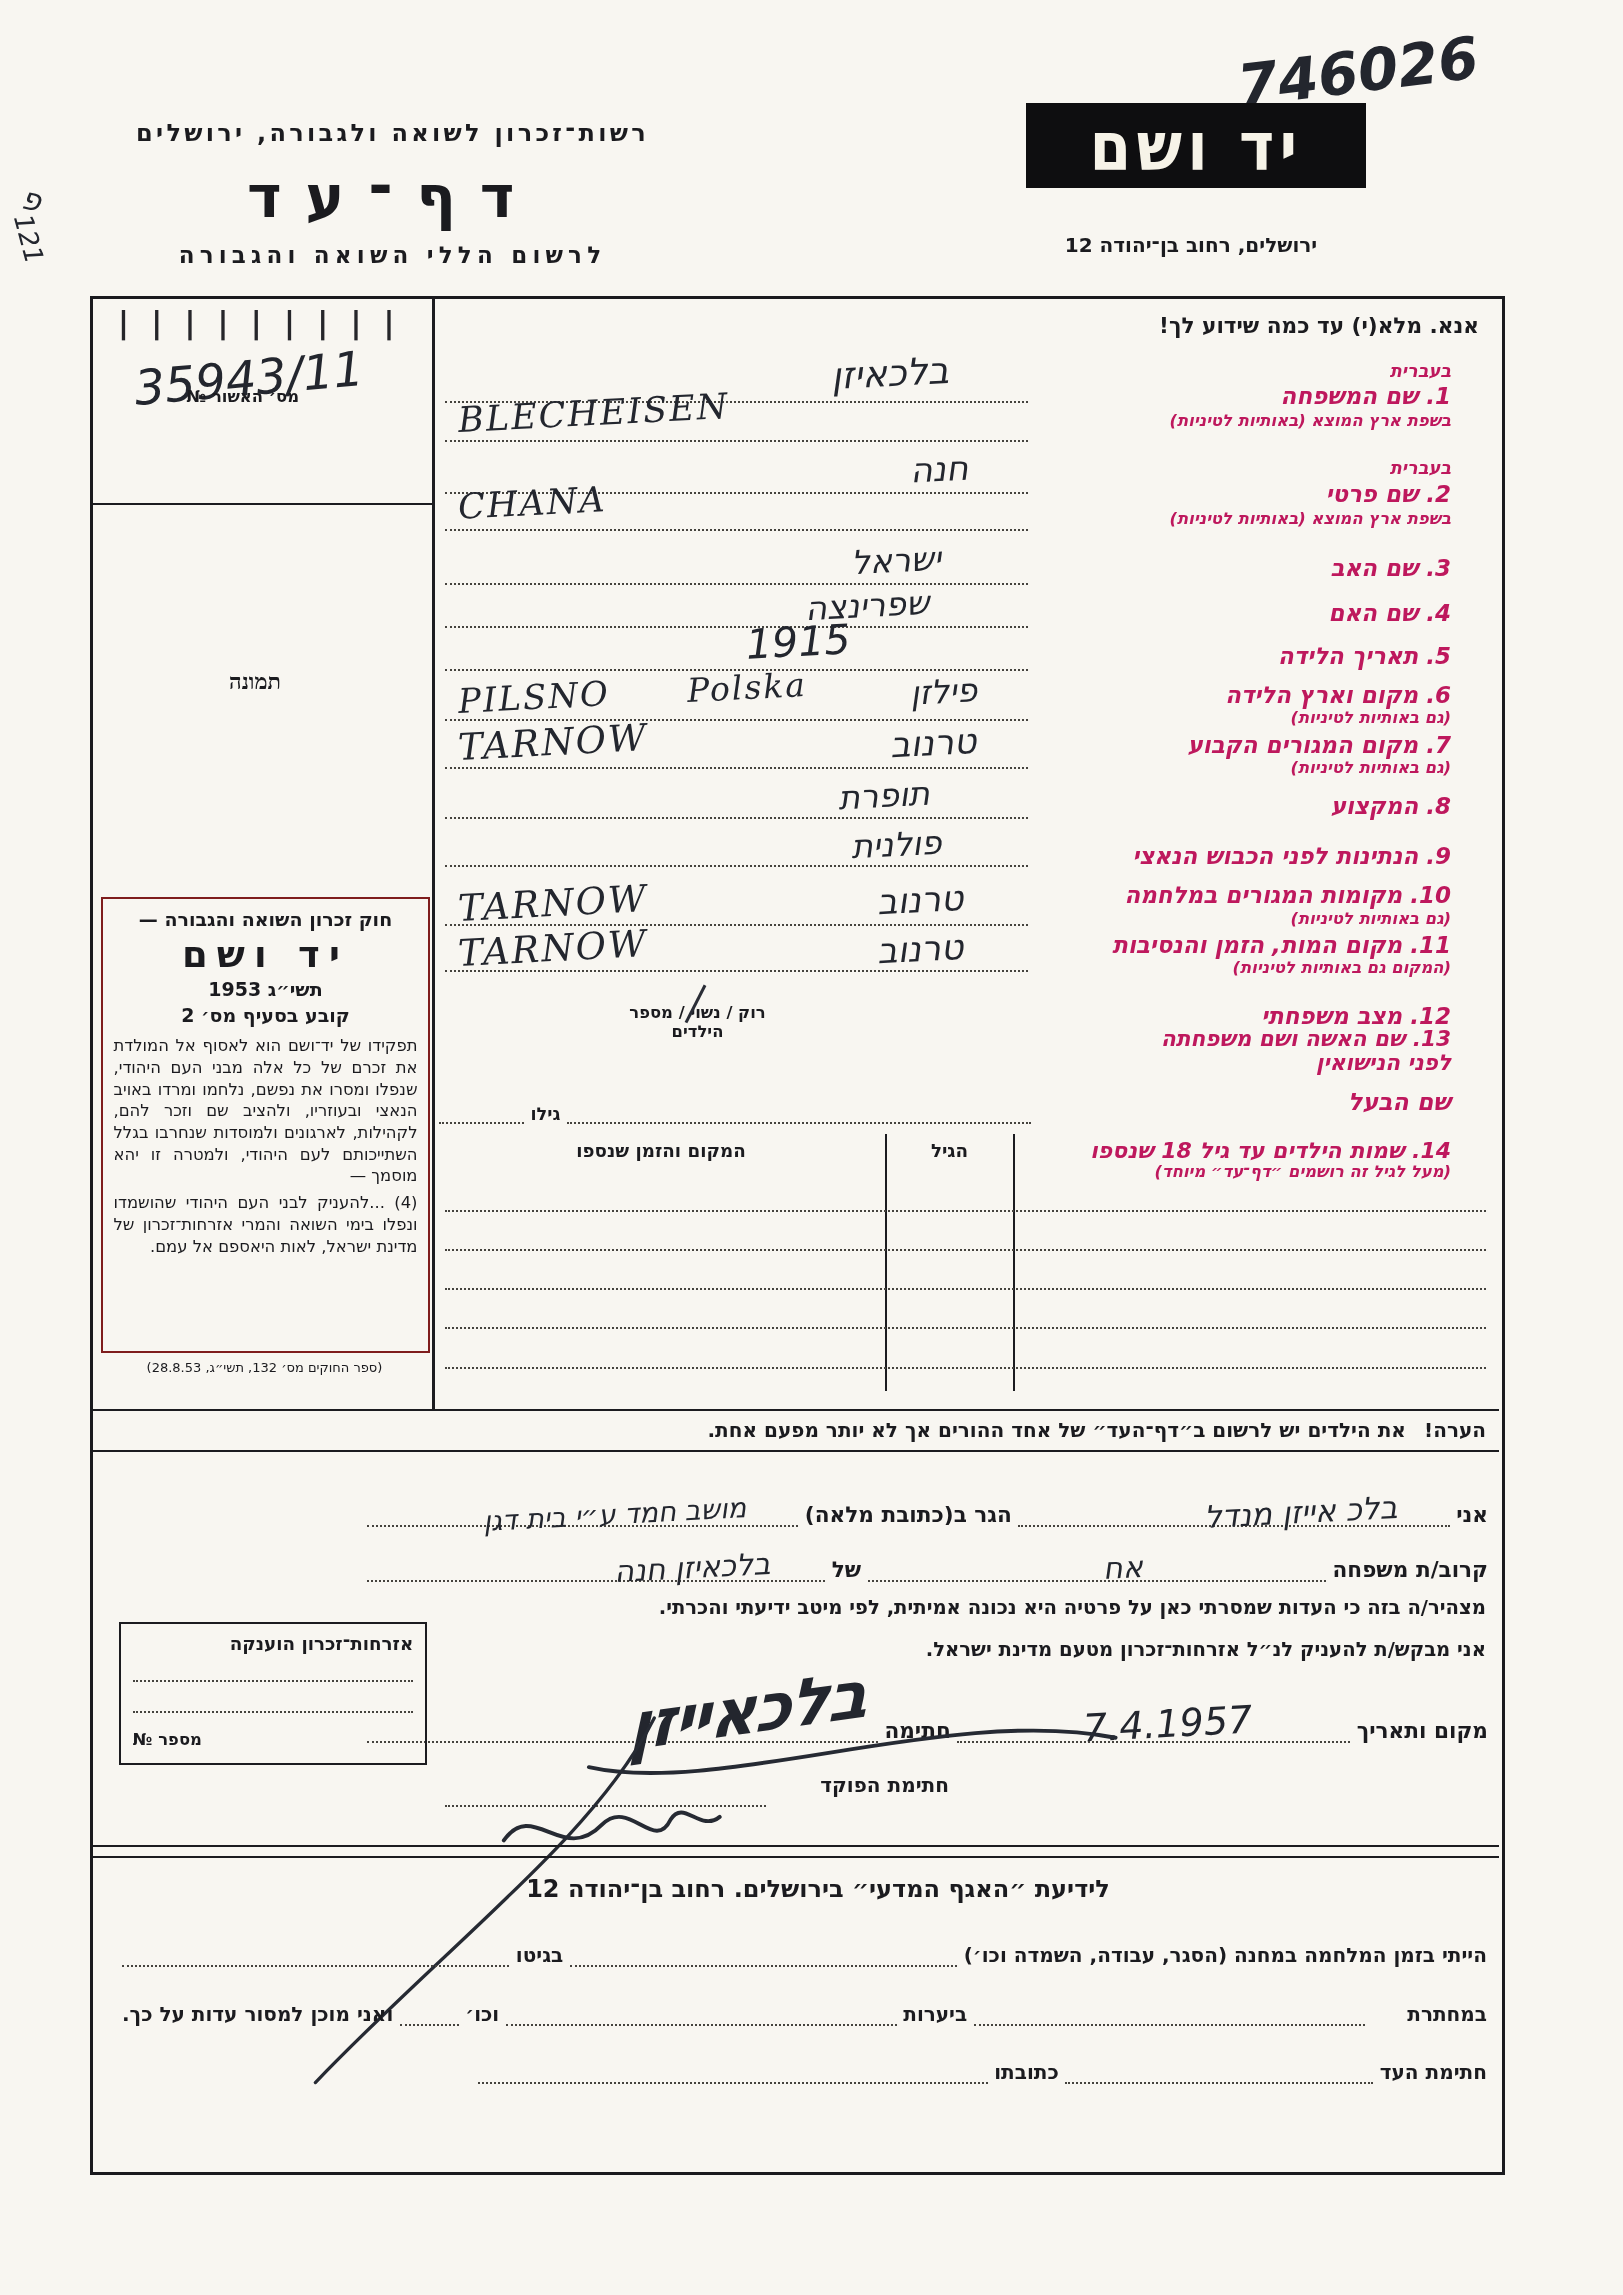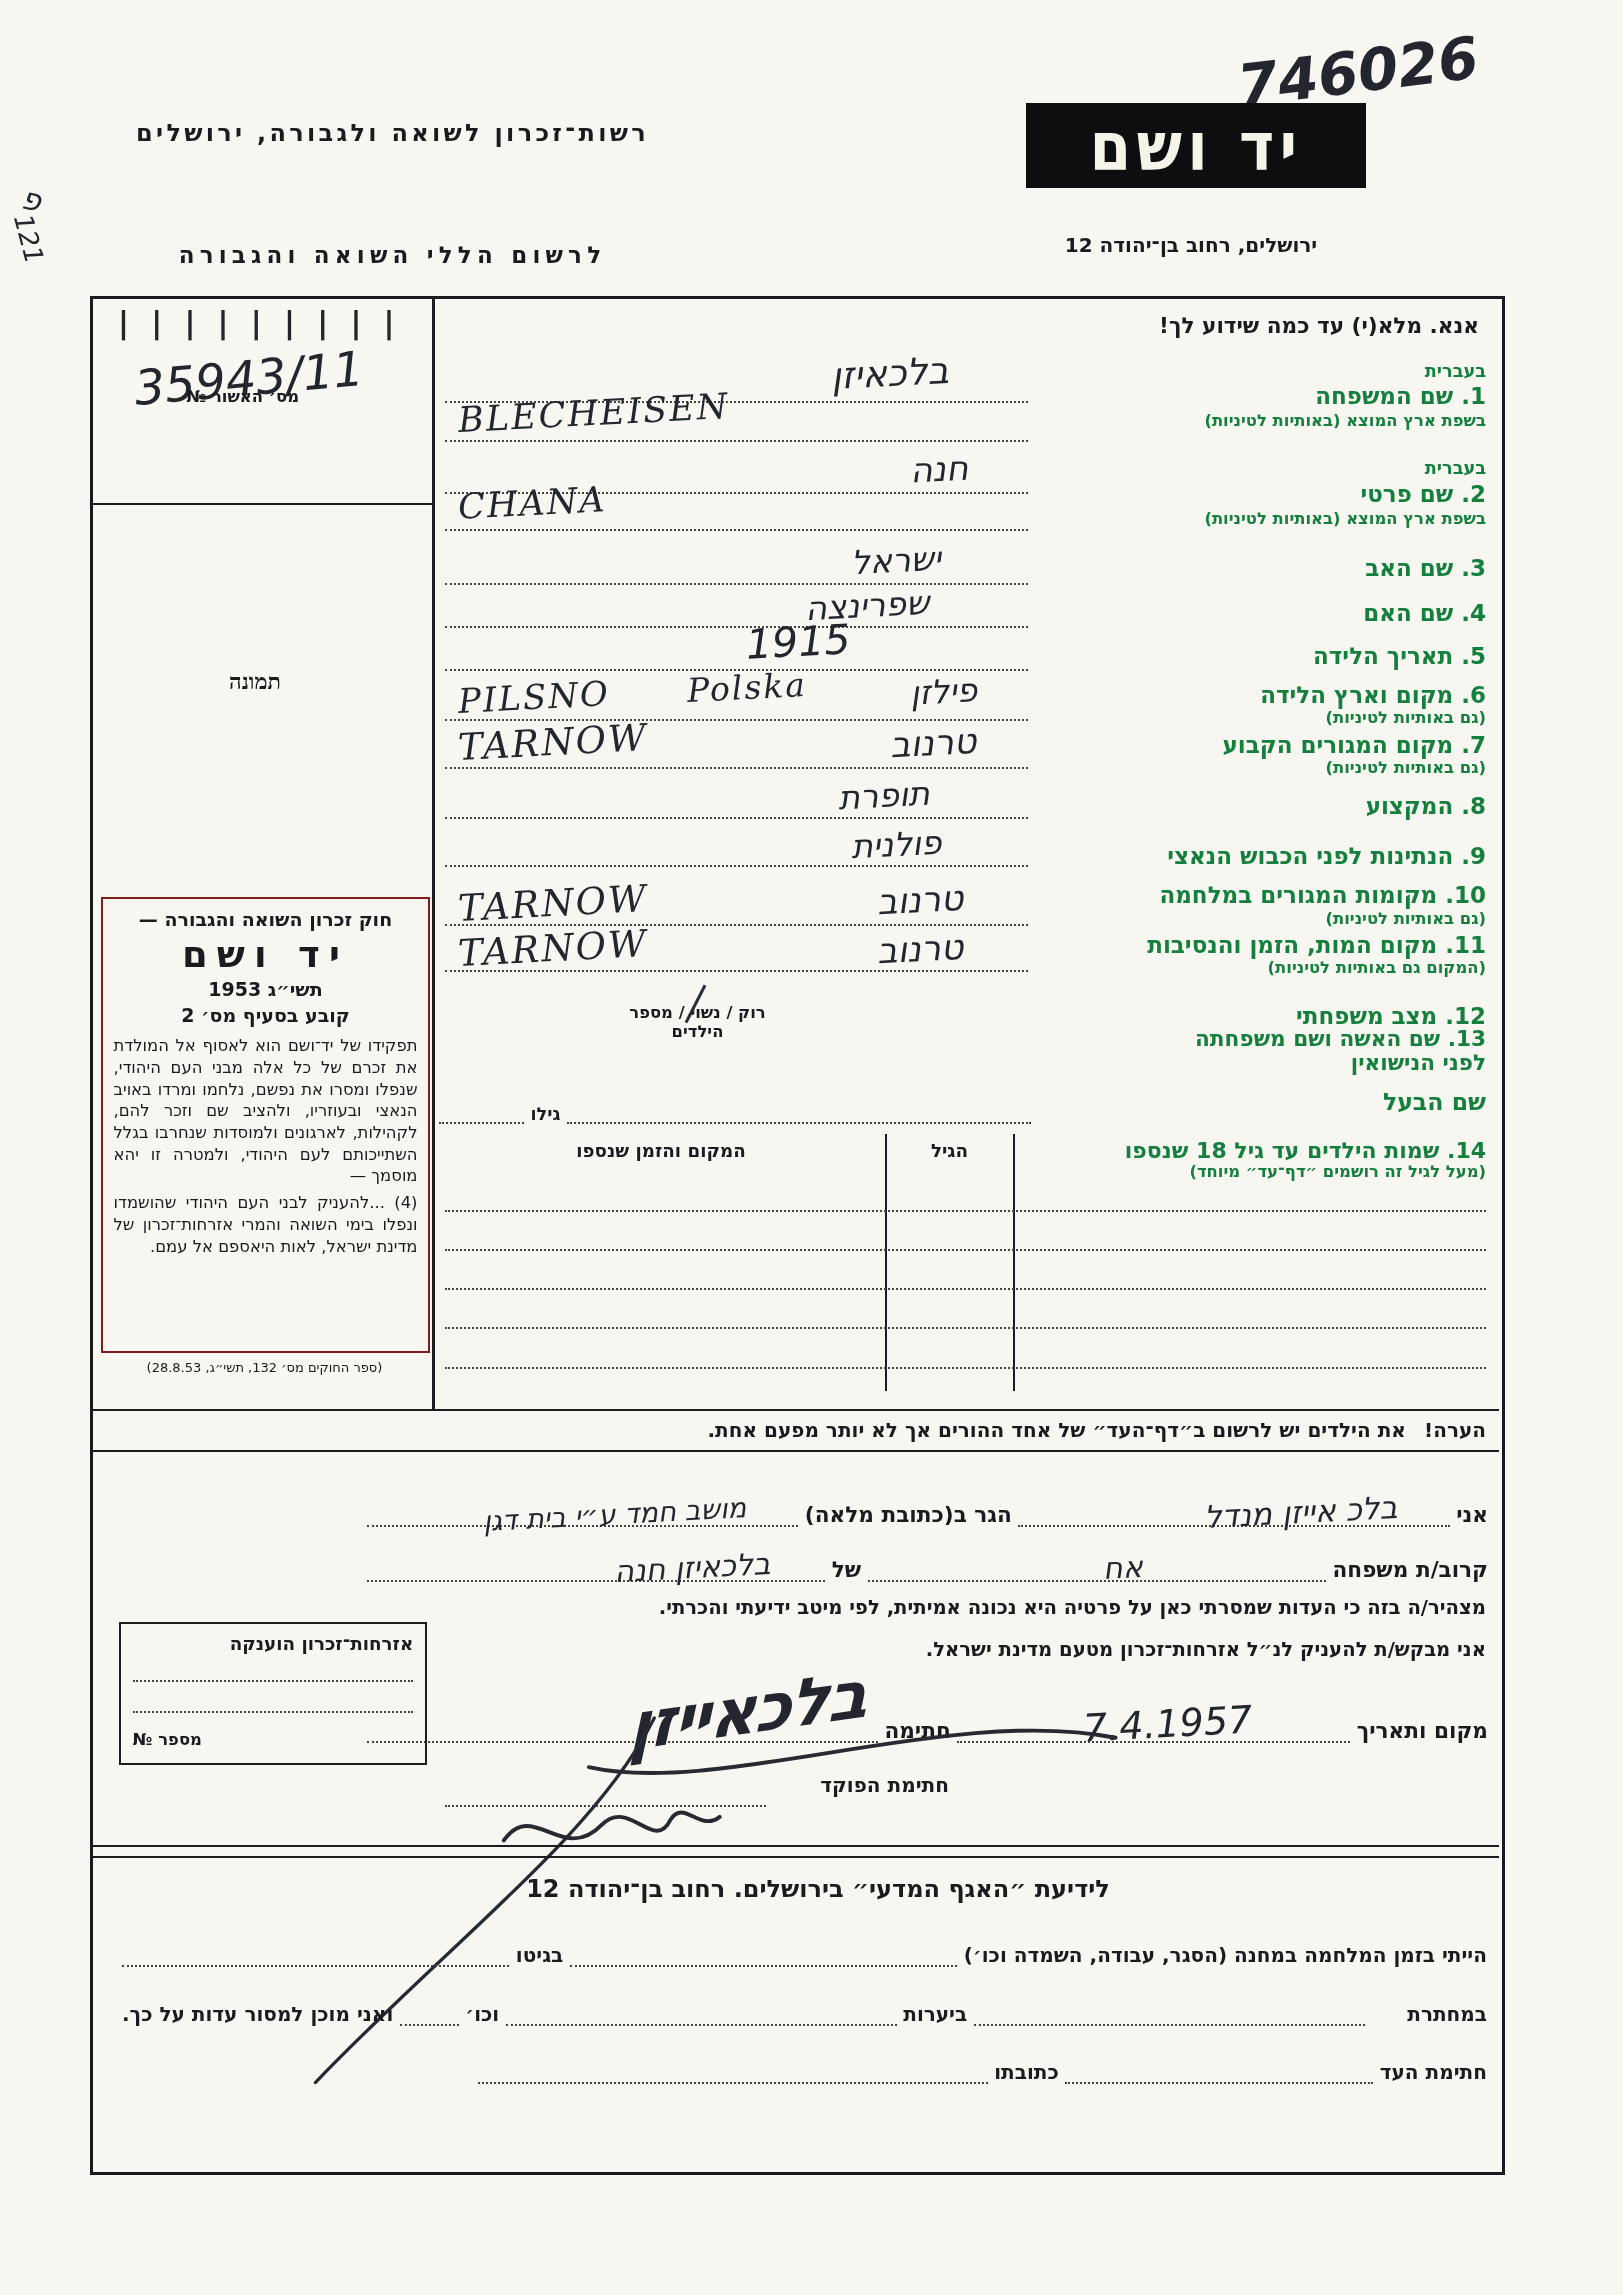--- a/index.html
+++ b/index.html
@@ -4,21 +4,21 @@
 <style>
   html,body{margin:0;padding:0;background:#e8e6e0;}
   .page{position:relative;width:1623px;height:2295px;background:#f8f6f1;overflow:hidden;
         font-family:"DejaVu Sans",sans-serif;color:#1b1b1f;}
   .abs{position:absolute;}
   .rtl{direction:rtl;unicode-bidi:embed;}
   .ctr{text-align:center;}
   .rt{text-align:right;}
   .b{font-weight:700;}
   
-  .flabel{position:absolute;left:1041px;width:445px;text-align:right;direction:rtl;font-weight:700;color:#15803d;}
+  .flabel{position:absolute;left:1006px;width:445px;text-align:right;direction:rtl;font-weight:700;color:#be185d;font-style:italic;}
   .sublabel{font-weight:600;}
   
   .dotline{position:absolute;height:0;border-bottom:2px dotted #45433e;}
   
   .hw{font-style:italic;color:#23262e;font-family:"DejaVu Sans",sans-serif;}
   .hwl{font-style:italic;color:#23262e;font-family:"DejaVu Serif",serif;letter-spacing:2px;}
   .hwabs{position:absolute;transform:rotate(-3deg);white-space:nowrap;}
   .vline{position:absolute;background:#1c1c20;}
   .hrule{position:absolute;background:#1c1c20;height:2px;}
   .box{position:absolute;border:2px solid #1c1c20;background:transparent;}
@@ -34,20 +34,21 @@
 </head>
 <body>
 
 <div class="page">
 
   <div class="abs hw" style="left:1237px;top:38px;font-size:58px;transform:rotate(-7deg);font-weight:600;">746026</div>
   <div class="abs hw" style="left:22px;top:181px;font-size:31px;transform:rotate(12deg);">פ</div>
   <div class="abs hw" style="left:3.9px;top:224px;font-size:26px;transform:rotate(75deg);">121</div>
 
   <div class="abs rtl ctr b" style="left:98px;top:119px;width:589px;font-size:24px;letter-spacing:3.3px;">רשות־זכרון לשואה ולגבורה, ירושלים</div>
+  <div class="abs rtl ctr b" style="left:98px;top:162px;width:589px;font-size:59px;letter-spacing:23.6px;">דף־עד</div>
   <div class="abs rtl ctr b" style="left:98px;top:242px;width:589px;font-size:23px;letter-spacing:5.2px;">לרשום הללי השואה והגבורה</div>
 
   <div class="abs" style="left:1026px;top:103px;width:340px;height:85px;background:#0e0e10;display:flex;align-items:center;justify-content:center;">
     <span class="rtl b" style="color:#f6f3e8;font-size:60px;letter-spacing:5.2px;transform:scaleY(1.12);">יד ושם</span>
   </div>
   <div class="abs rtl ctr b" style="left:962px;top:233px;width:458px;font-size:20px;">ירושלים, רחוב בן־יהודה 12</div>
 
   <div class="abs" style="left:90px;top:296px;width:1409px;height:1873px;border:3.3px solid #1a1a1e;"></div>
 
   <div class="abs rtl rt b" style="left:851px;top:313px;width:628px;font-size:21.6px;">אנא. מלא(י) עד כמה שידוע לך!</div>

